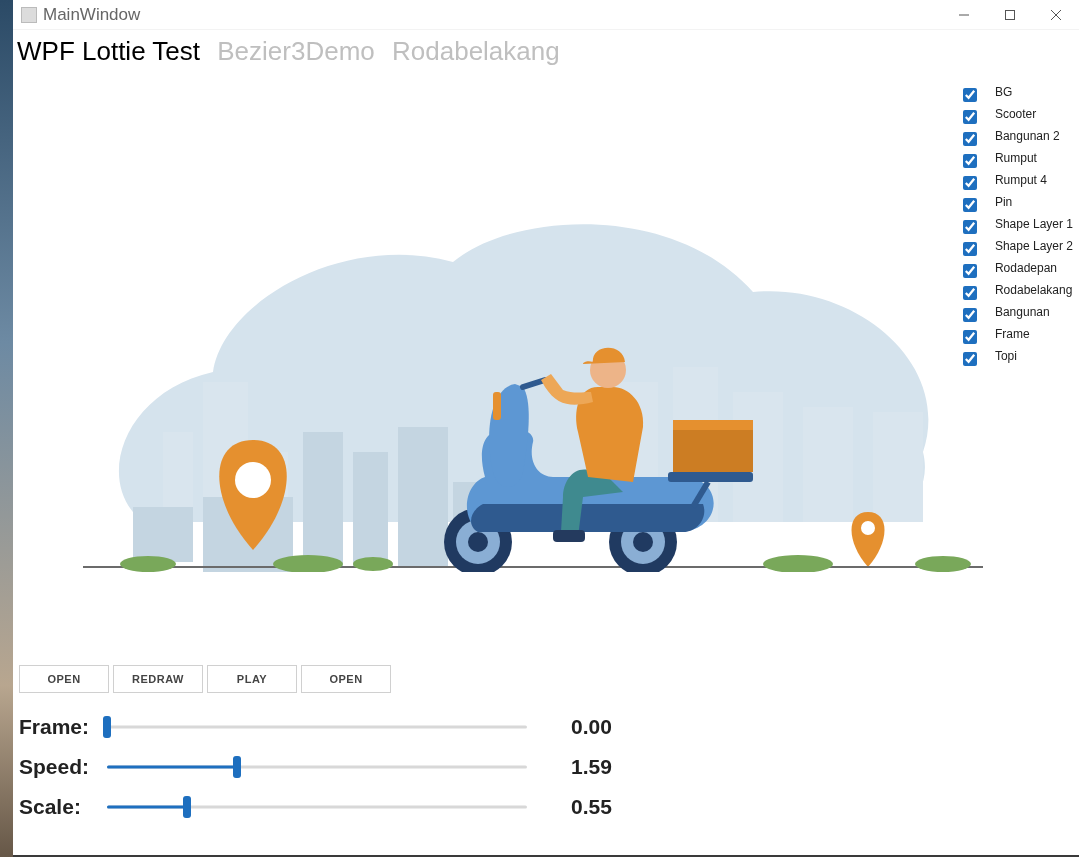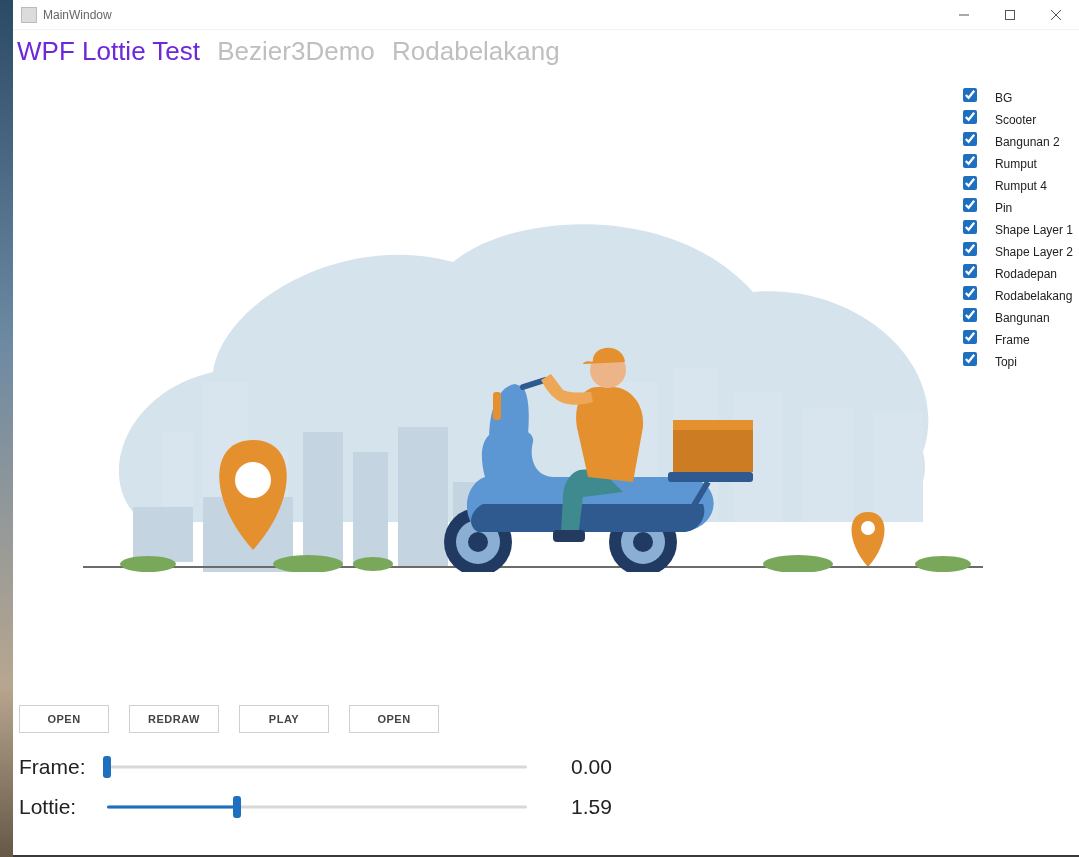--- a/index.html
+++ b/index.html
@@ -1,45 +1,45 @@
 <!DOCTYPE html>
 <html><head>
 <meta charset="utf-8">
 <style>
   * { box-sizing: border-box; font-family: "Segoe UI", Arial, sans-serif; }
   body { margin: 0; width: 1079px; height: 857px; background: #3a3a3a; overflow: hidden; }
   .outer { width: 1079px; height: 857px; position: relative; }
   .left-strip { position:absolute; left:0; top:0; bottom:0; width:13px; background: linear-gradient(180deg,#2b4a66 0%,#6d8aa3 40%,#b8a68f 80%,#665747 100%); }
 
   .window { position: absolute; left: 13px; top: 0; width: 1066px; height: 855px; background: #ffffff; display:flex; flex-direction:column; }
-  .titlebar { height: 30px; background:#ffffff; display:flex; align-items:center; position:relative; font-size:12px; color:#666; border-bottom:1px solid #f3f3f3; }
+  .titlebar { height: 30px; background:#ffffff; display:flex; align-items:center; position:relative; font-size:17px; color:#666; border-bottom:1px solid #f3f3f3; }
   .titlebar .app-icon { width:16px; height:16px; margin:0 6px 0 8px; background:#dcdcdc; border:1px solid #bbb; }
   .titlebar .wincontrols { position:absolute; right:0; top:0; height:30px; display:flex; }
   .titlebar .wincontrols div { width:46px; height:30px; display:flex; align-items:center; justify-content:center; color:#555; font-size:13px; }
 
   .debug-toolbar { position:absolute; left:50%; top:0; transform:translateX(-50%); height:20px; background:#2b2b2b; display:flex; align-items:center; padding:0 4px; gap:8px; }
   .debug-toolbar .di { width:16px; height:16px; display:flex; align-items:center; justify-content:center; color:#d0d0d0; font-size:11px; }
 
   .tabs { padding: 6px 4px 0 4px; font-size:26px; font-weight:300; color:#bfbfbf; }
   .tabs span { margin-right: 10px; }
-  .tabs .active { color:#6d28d9; }
+  .tabs .active { color:#000000; }
 
   .canvas-area { flex:1; position:relative; overflow:hidden; }
   .layer-panel { position:absolute; right:6px; top:18px; font-size:12px; color:#222; }
-  .layer-panel label { display:flex; align-items:flex-end; gap:15px; margin-bottom:2px; cursor:pointer; }
+  .layer-panel label { display:flex; align-items:flex-start; gap:15px; margin-bottom:2px; cursor:pointer; }
   .layer-panel input[type=checkbox] { accent-color:#1e6fbf; width:14px; height:14px; }
 
   .illustration { position:absolute; left:40px; top:85px; width:960px; height:420px; }
   .illustration svg { width:100%; height:100%; }
 
   .controls { padding: 0 6px 20px 6px; }
-  .btn-row { display:flex; gap:20px; margin-bottom:22px; }
+  .btn-row { display:flex; gap:4px; margin-bottom:22px; }
   .btn { width:90px; height:28px; border:1px solid #d0d0d0; background:#fff; font-size:11px; font-weight:600; color:#444; letter-spacing:0.5px; display:flex; align-items:center; justify-content:center; cursor:pointer; }
 
-  .slider-row { display:flex; margin-bottom:16px; font-size:21px; color:#222; }
+  .slider-row { display:flex; margin-bottom:16px; font-size:21px; color:#222;font-weight:bold; }
   .slider-row .label { width:88px; }
   .slider-row .slider { width:420px; position:relative; height:24px; }
   .slider-row .track { position:absolute; left:0; right:0; top:50%; height:3px; background:#d8d8d8; transform:translateY(-50%); border-radius:2px; }
   .slider-row .fill { position:absolute; left:0; top:50%; height:3px; background:#1e6fbf; transform:translateY(-50%); border-radius:2px; }
   .slider-row .thumb { position:absolute; top:50%; width:8px; height:22px; background:#1e6fbf; border-radius:3px; transform:translate(-50%,-50%); }
   .slider-row .value { margin-left:44px; }
 </style>
 </head>
 <body>
 
@@ -286,25 +286,34 @@
         <div class="label">Frame:</div>
         <div class="slider">
           <div class="track"></div>
           <div class="fill" style="width:0%"></div>
           <div class="thumb" style="left:0%"></div>
         </div>
         <div class="value">0.00</div>
       </div>
 
       <div class="slider-row">
-        <div class="label">Lottie:</div>
+        <div class="label">Speed:</div>
         <div class="slider">
           <div class="track"></div>
           <div class="fill" style="width:31%"></div>
           <div class="thumb" style="left:31%"></div>
         </div>
         <div class="value">1.59</div>
       </div>
 
+      <div class="slider-row">
+        <div class="label">Scale:</div>
+        <div class="slider">
+          <div class="track"></div>
+          <div class="fill" style="width:19%"></div>
+          <div class="thumb" style="left:19%"></div>
+        </div>
+        <div class="value">0.55</div>
+      </div>
     </div>
 
   </div>
 </div>
 
 </body></html>

